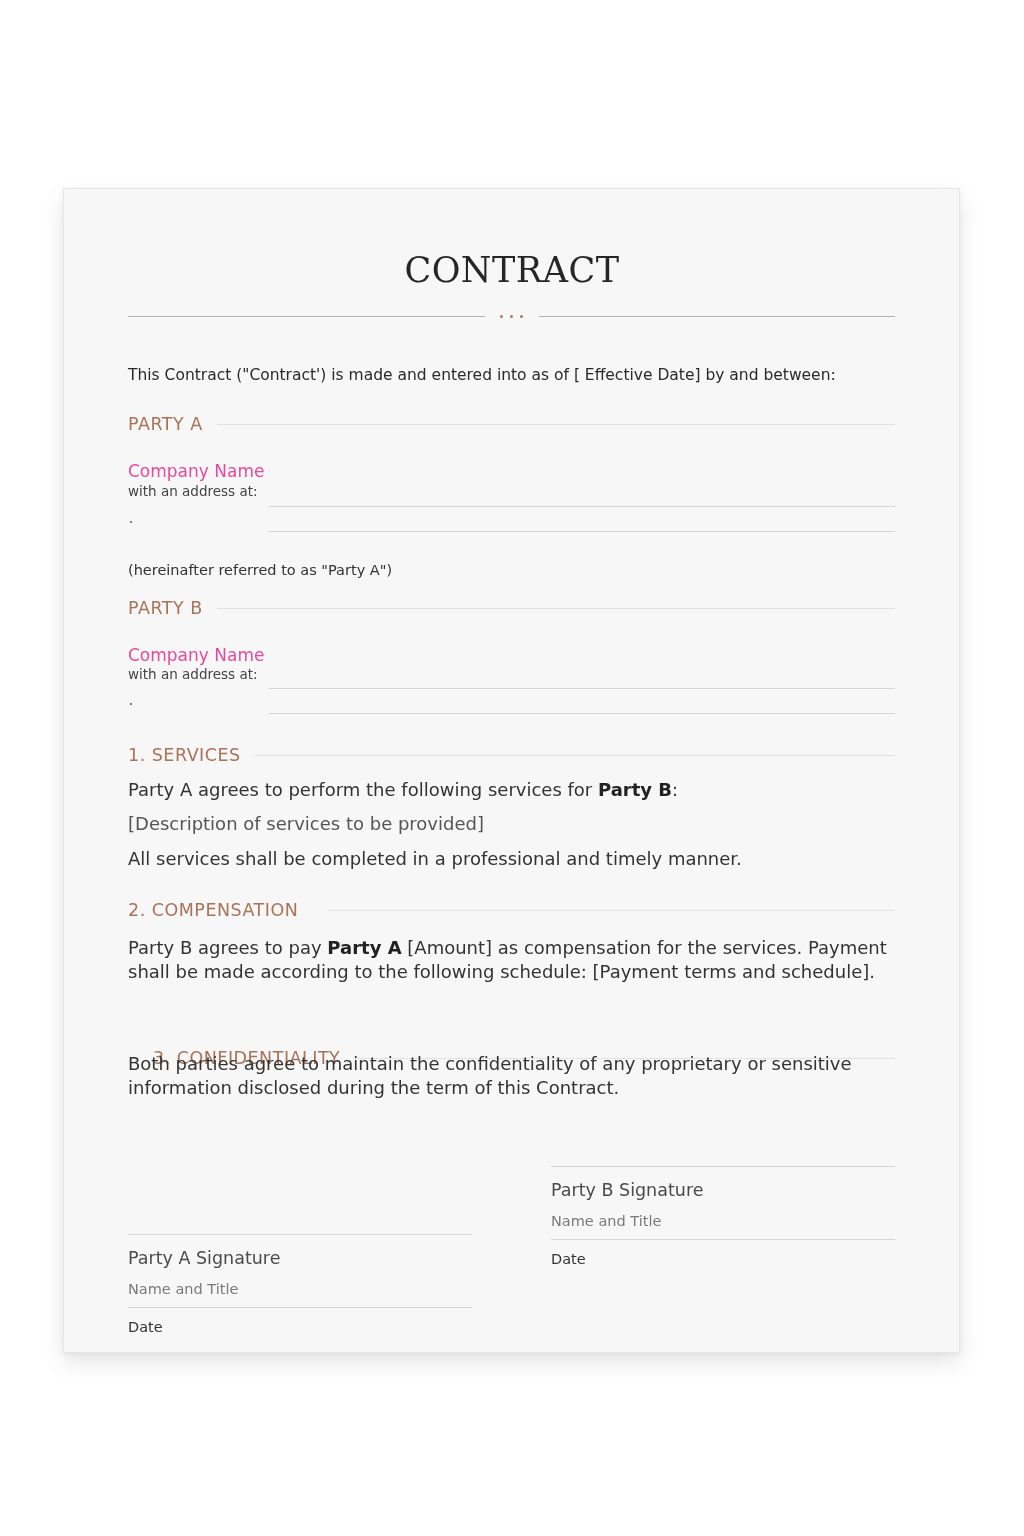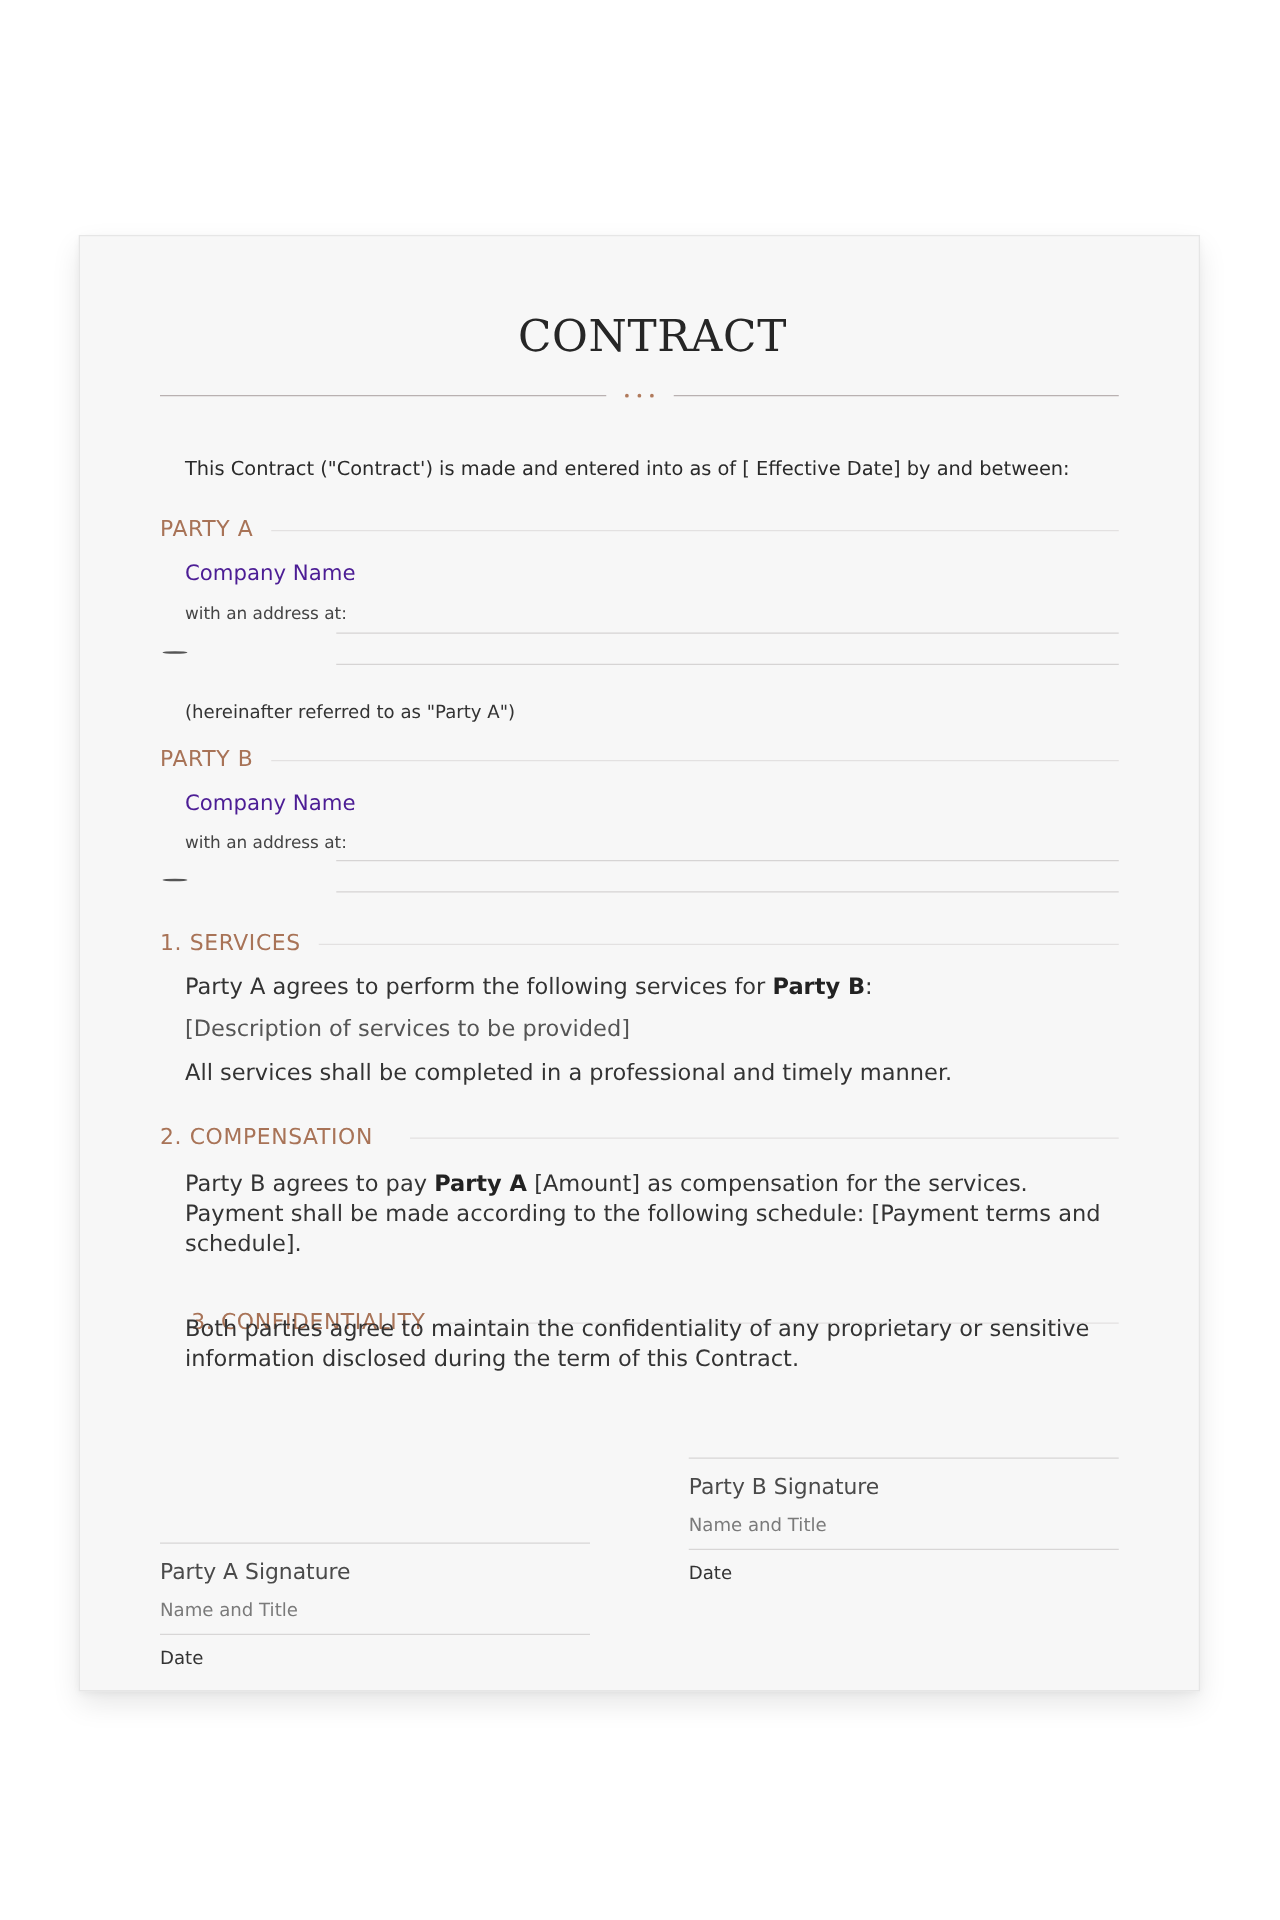--- a/index.html
+++ b/index.html
@@ -28,35 +28,35 @@
     .title-rule {
       position: absolute;
       left: 128px; width: 767px; top: 315px;
       height: 2px;
       display: flex; align-items: center;
     }
     .title-rule .line { flex: 1; height: 1px; background: #b9b1b1; }
     .title-rule .dots { width: 54px; display: flex; justify-content: center; gap: 7px; }
     .title-rule .dot { width: 3px; height: 3px; border-radius: 50%; background: #b07a5c; }
 
-    .abs { position: absolute; padding-left: 20px; }
+    .abs { position: absolute; }
 
     .intro { left: 128px; top: 366px; font-size: 15.5px; color: #2a2a2a; }
 
     .heading {
       position: absolute;
       left: 128px; right: 129px;
       display: flex; align-items: center;
       font-size: 17.5px;
       color: #a87357;
       letter-spacing: 0.5px;
     }
     .heading .hline { flex: 1; height: 1px; background: #e3e1e1; margin-left: 14px; }
 
-    .company { left: 128px; font-size: 17px; color: #4c1d95; }
+    .company { left: 128px; font-size: 17px; color: #ec4899; margin-top: 12px; }
     .addr-label { left: 128px; font-size: 13.5px; color: #444; }
     .addr-line { left: 269px; width: 626px; height: 1px; background: #d6d4d4; }
     .addr-dot { left: 130px; width: 2px; height: 2px; background: #555; border-radius: 50%; }
 
     .body-text { left: 128px; font-size: 18px; color: #333; line-height: 24px; }
     .body-text b { font-weight: bold; color: #222; }
     .placeholder { color: #555; }
 
     .sig-col { position: absolute; width: 344px; }
     .sig-top { height: 1px; background: #d8d6d6; }

